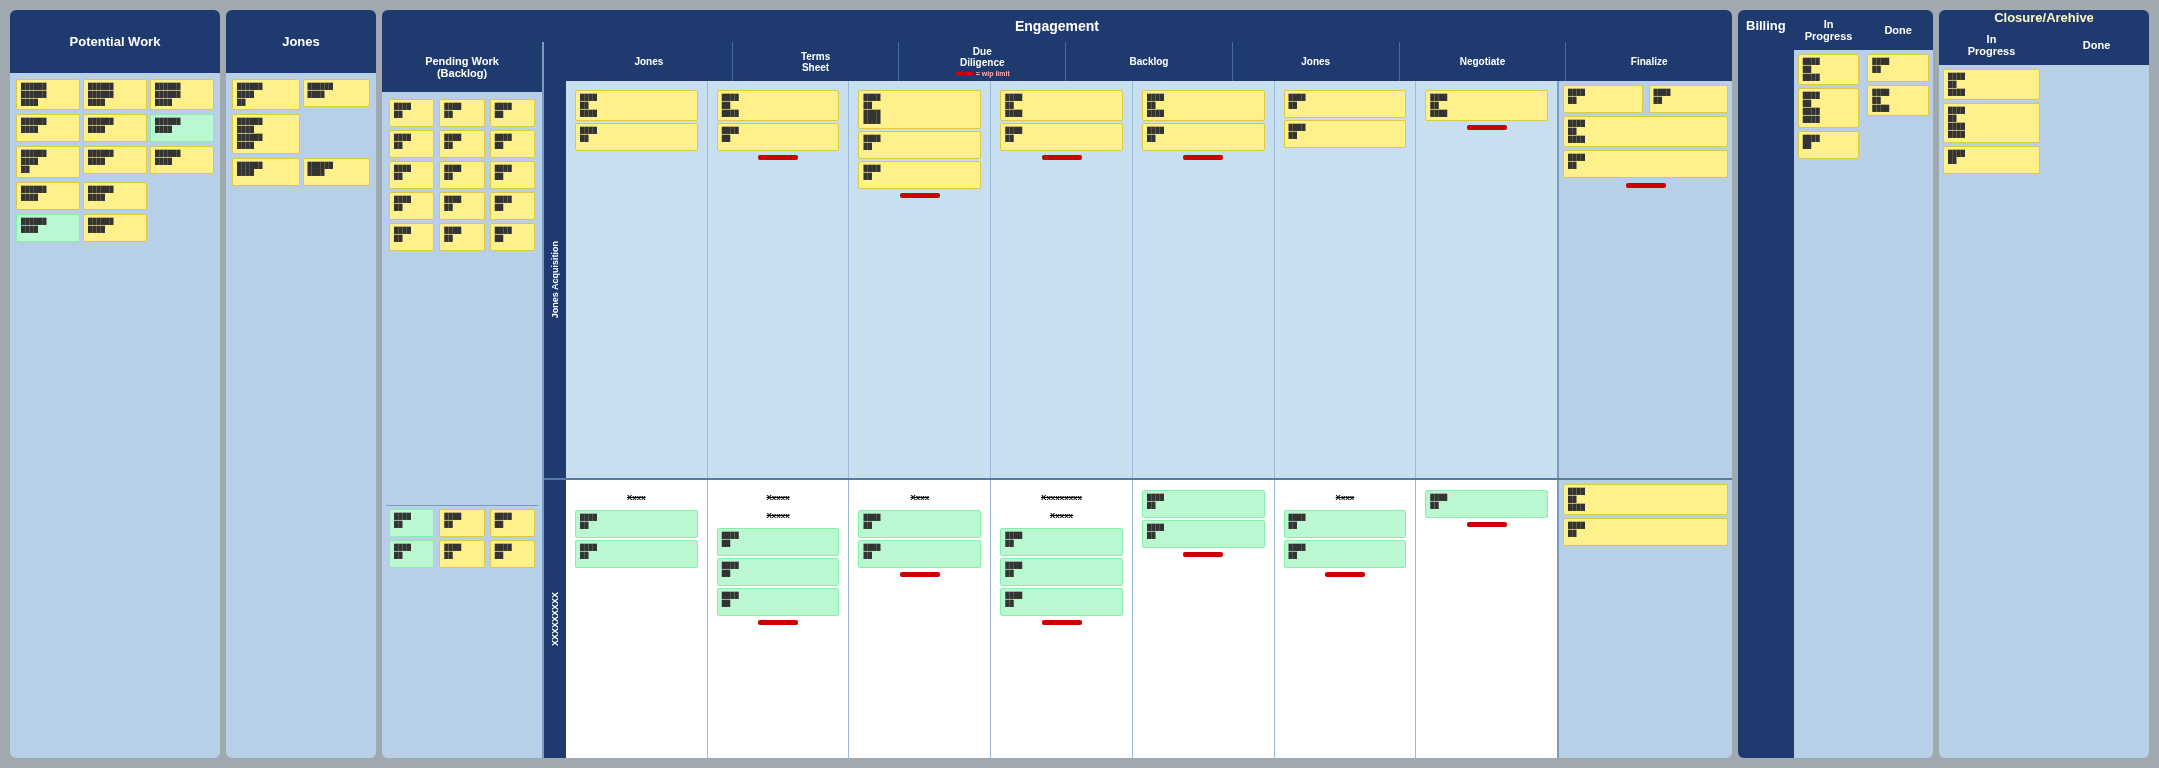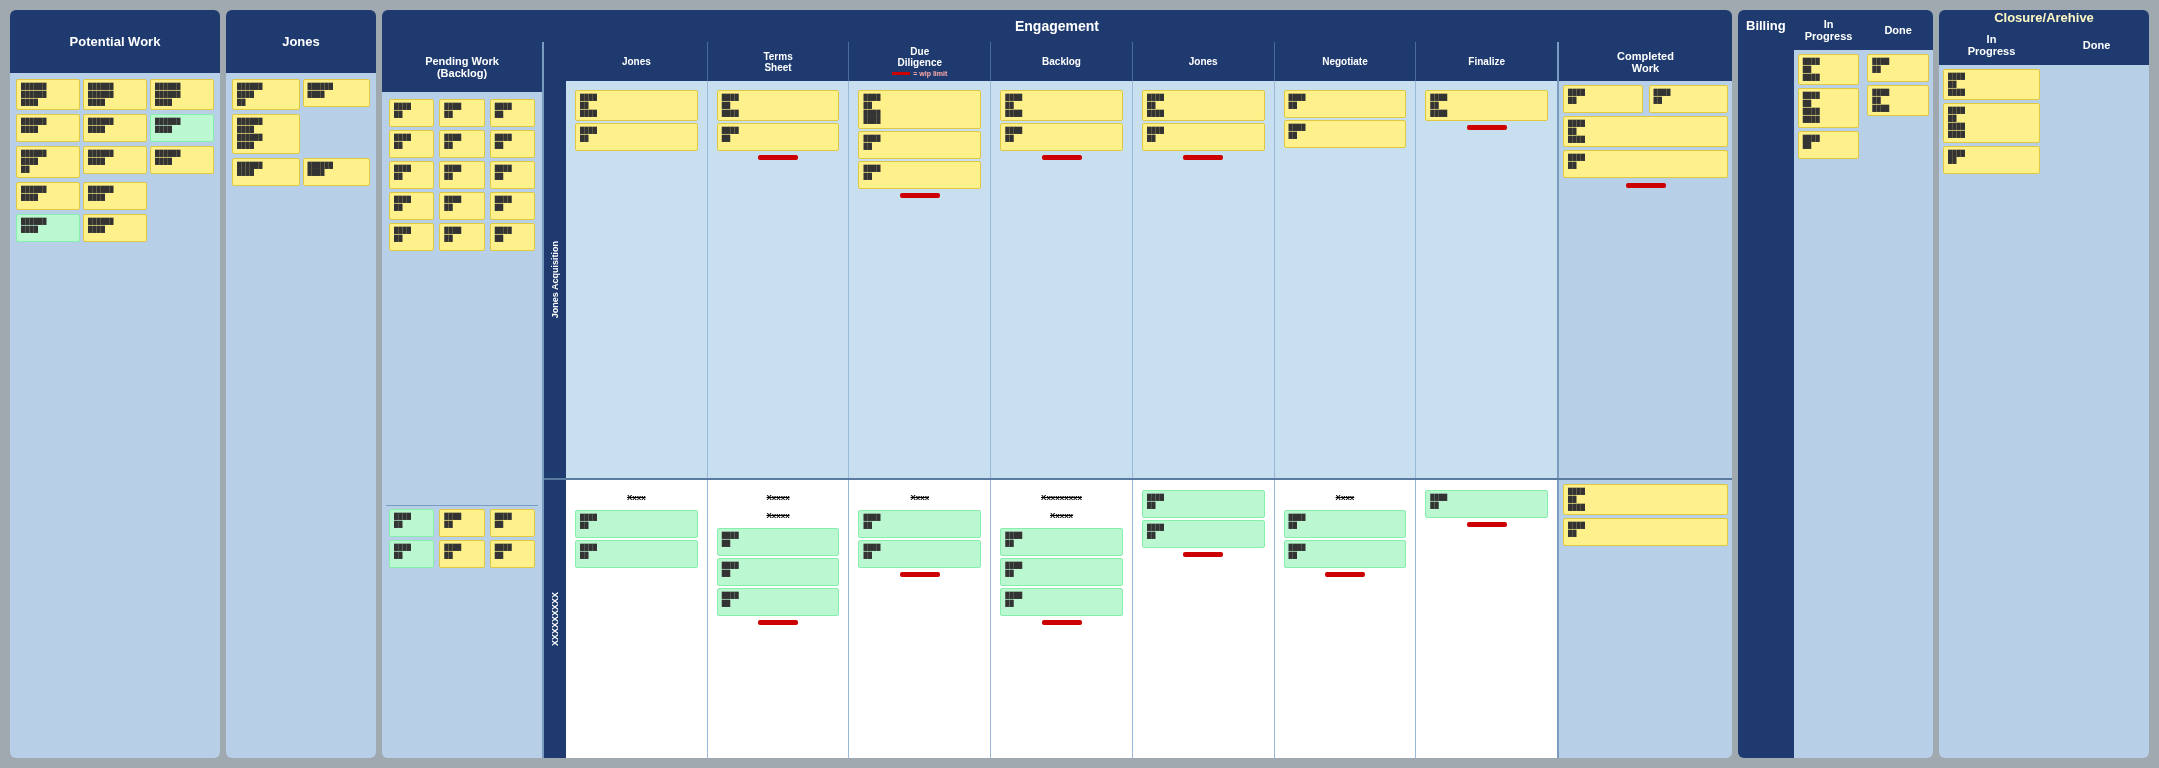--- a/index.html
+++ b/index.html
@@ -472,23 +472,20 @@
             <span>Jones</span>
           </div>
           <div class="wip-col-header">
             <span>Negotiate</span>
           </div>
           <div class="wip-col-header">
             <span>Finalize</span>
           </div>
         </div>
 
-        <div style="width:175px;flex-shrink:0;background:#1e3a6e;color:white;font-weight:bold;font-size:11px;text-align:center;padding:6px;display:flex;align-items:center;justify-content:center;border-left:2px solid #7a9cc0;">
-          Completed<br>Work
-        </div>
       </div>
 
       <div style="flex:1;display:flex;border-bottom:2px solid #5a7aa0;overflow:hidden;min-height:0;">
         <div class="row-label">
           <span class="row-label-text">Jones Acquisition</span>
         </div>
 
         <div style="flex:1;display:flex;min-width:0;">
 
           <div class="wip-cell">

